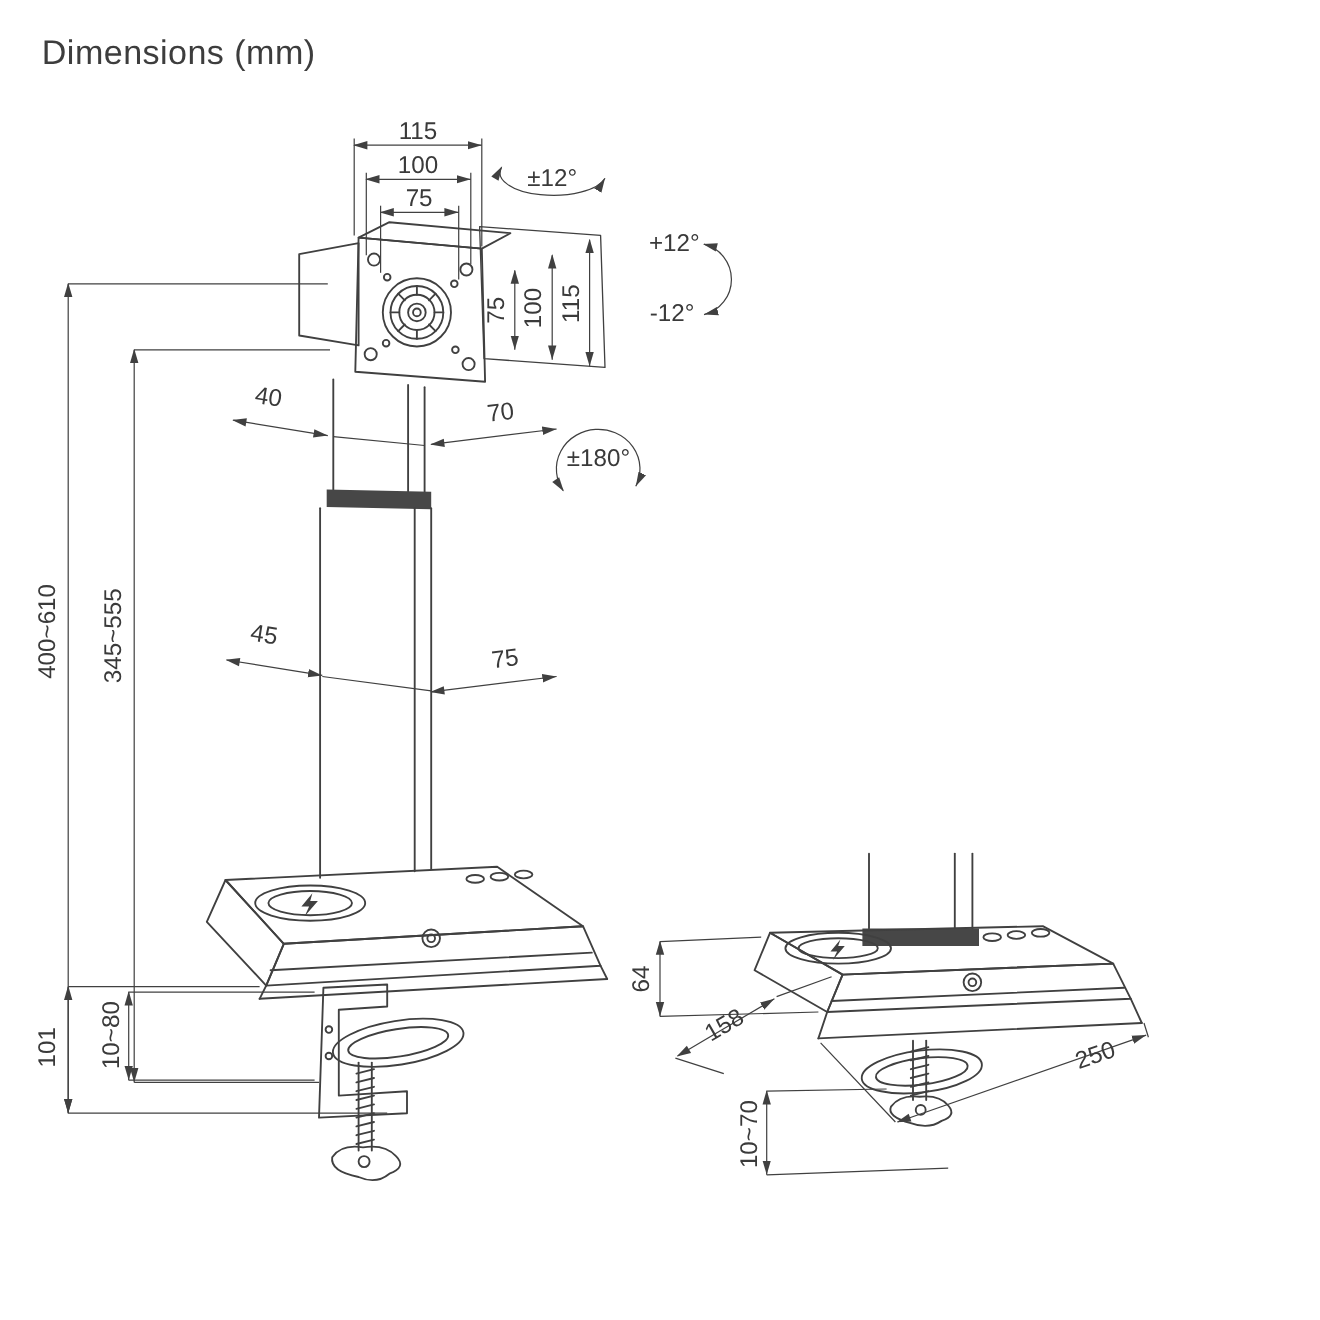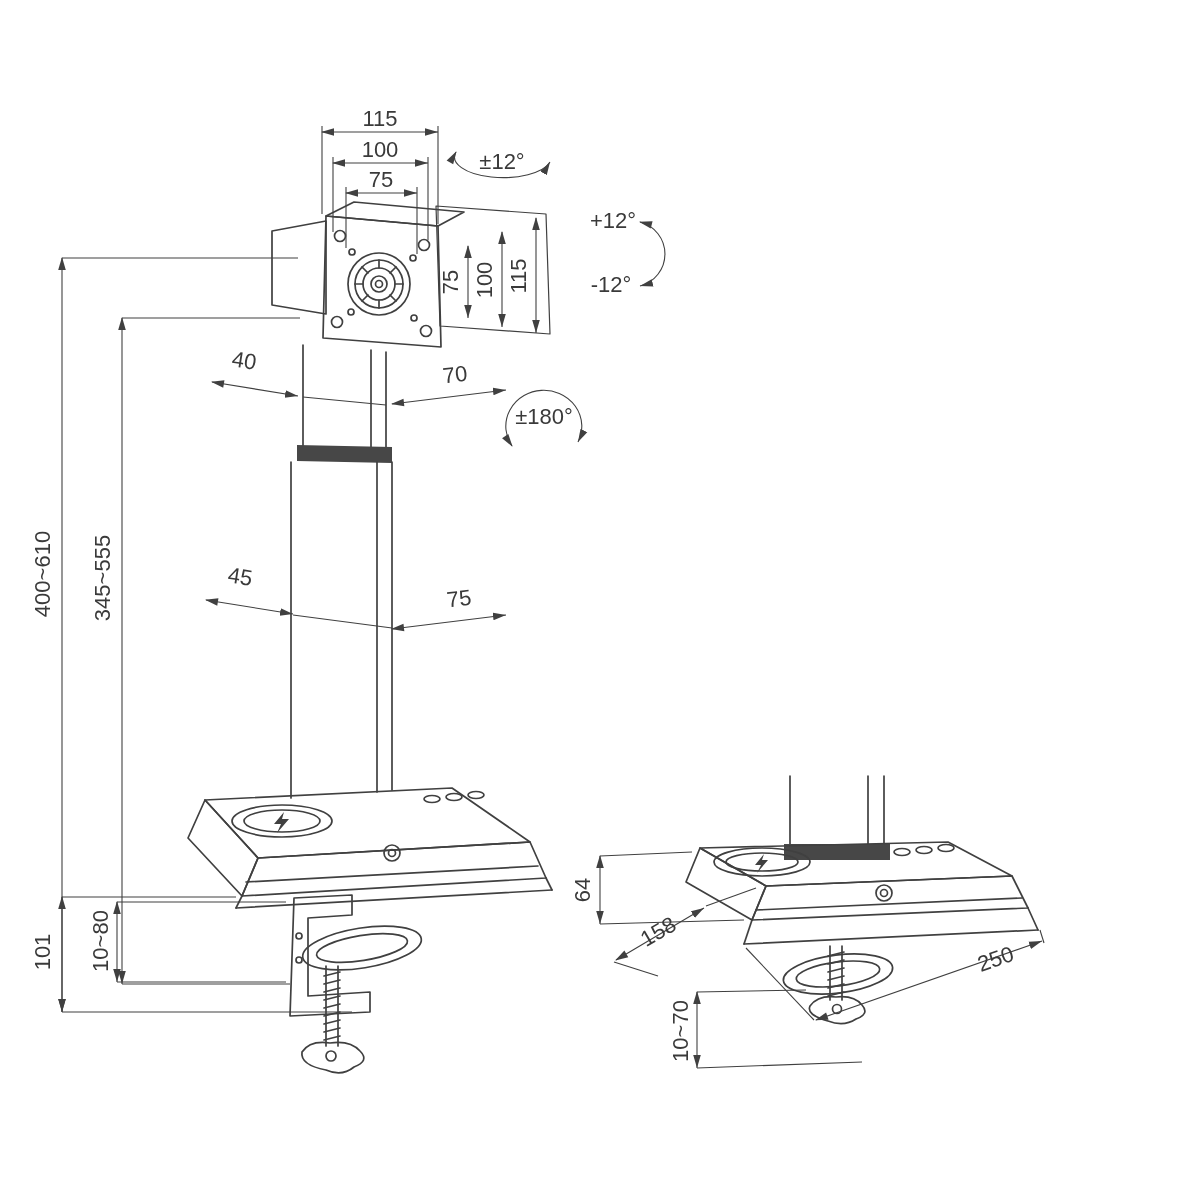--- a/index.html
+++ b/index.html
@@ -10,20 +10,21 @@
   svg{position:absolute;left:0;top:0;}
   .gobj{stroke:#404040;fill:none;stroke-width:1.7;stroke-linecap:round;stroke-linejoin:round;}
   .gdim{stroke:#404040;fill:none;stroke-width:1.1;}
   .glbl{fill:#3a3a3a;stroke:none;font-family:"Liberation Sans",sans-serif;font-size:22px;}
   text{text-anchor:middle;}
 </style>
 </head>
 <body>
 
 <div class="stage">
+  <div class="title">Dimensions (mm)</div>
 
   <svg width="1200" height="1200" viewBox="0 0 1200 1200">
     <defs>
       <marker id="ae" viewBox="0 0 14 10" refX="13" refY="5" markerWidth="14" markerHeight="10" orient="auto" markerUnits="userSpaceOnUse">
         <path d="M0 1.2 L13 5 L0 8.8 Z" fill="#404040" stroke="none"></path>
       </marker>
       <marker id="as" viewBox="0 0 14 10" refX="1" refY="5" markerWidth="14" markerHeight="10" orient="auto" markerUnits="userSpaceOnUse">
         <path d="M13 1.2 L0 5 L13 8.8 Z" fill="#404040" stroke="none"></path>
       </marker>
     </defs>

